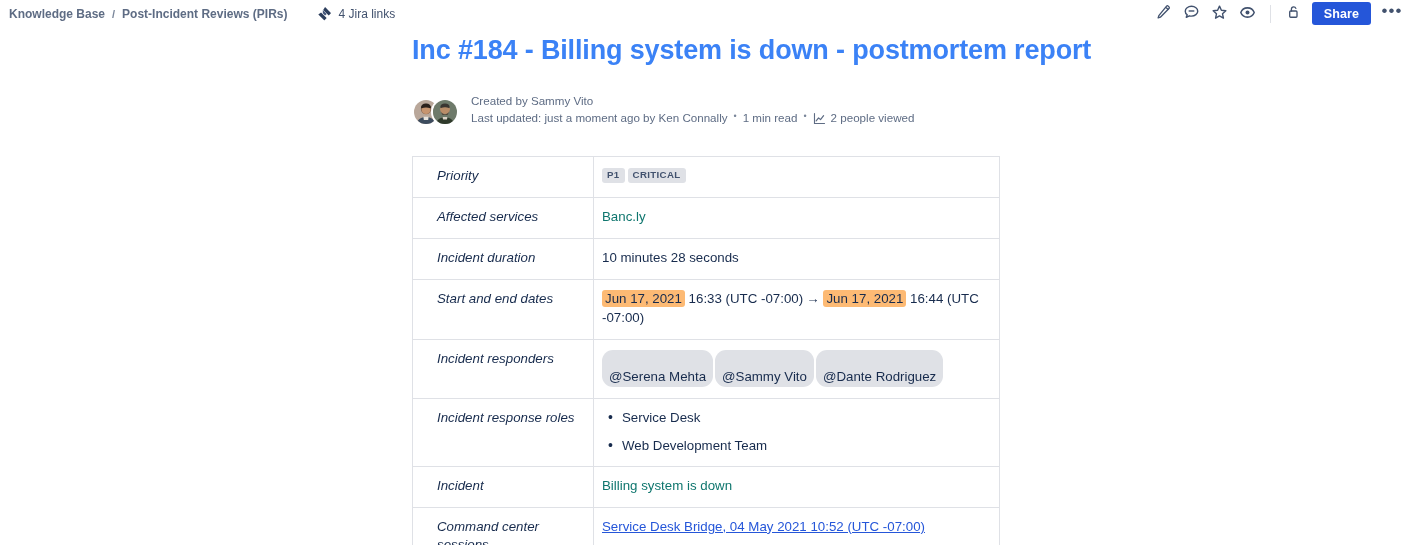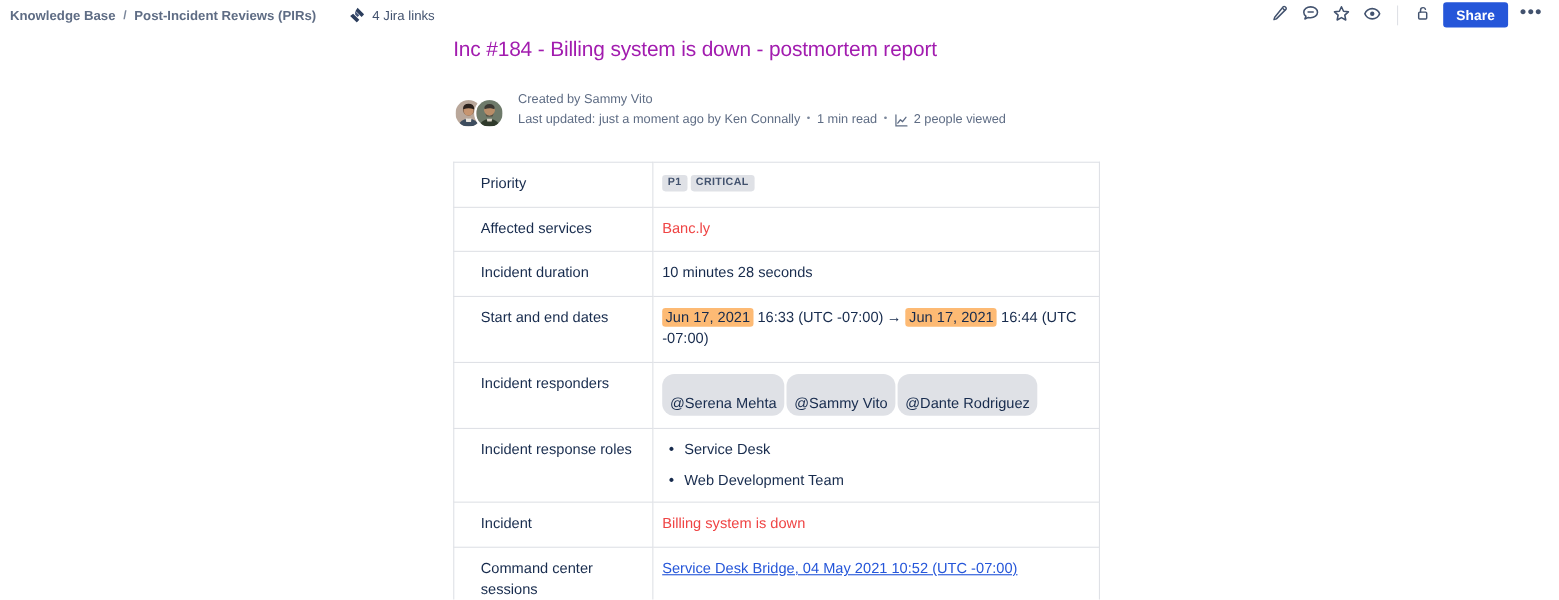--- a/index.html
+++ b/index.html
@@ -114,24 +114,24 @@
     padding-bottom: 7px;
     box-sizing: border-box;
   }
 
   
   .content {
     padding-left: 412px;
     padding-top: 8px;
   }
   .page-title {
-    font-size: 19px;
+    font-size: 27px;
     line-height: 1.18;
-    font-weight: 400;
-    color: #a21caf;
+    font-weight: 700;
+    color: #3b82f6;
     margin: 0;
     letter-spacing: -0.15px;
   }
 
   .byline {
     display: flex;
     align-items: flex-end;
     margin-top: 25px;
   }
   .avatars {
@@ -186,20 +186,21 @@
     border: 1px solid #DFE1E6;
     font-size: 13.3px;
     color: #172B4D;
     vertical-align: top;
     padding: 10px 12px 11px 8px;
     line-height: 1.42;
   }
   .info-table td.label {
     width: 144px;
     padding-left: 24px;
+    font-style: italic;
   }
   .info-table td.value {
     padding-left: 8px;
   }
 
   .lozenge {
     display: inline-block;
     background: #DFE1E6;
     color: #42526E;
     font-size: 9.7px;
@@ -208,21 +209,21 @@
     border-radius: 3px;
     padding: 2px 5px 2px 5px;
     line-height: 1.12;
     vertical-align: middle;
     margin-right: 3px;
     position: relative;
     top: -1px;
   }
 
   .link {
-    color: #ef4444;
+    color: #0f766e;
     text-decoration: none;
     cursor: pointer;
   }
   .link-underline {
     color: #2556D9;
     text-decoration: underline;
     cursor: pointer;
   }
 
   .date-chip {

